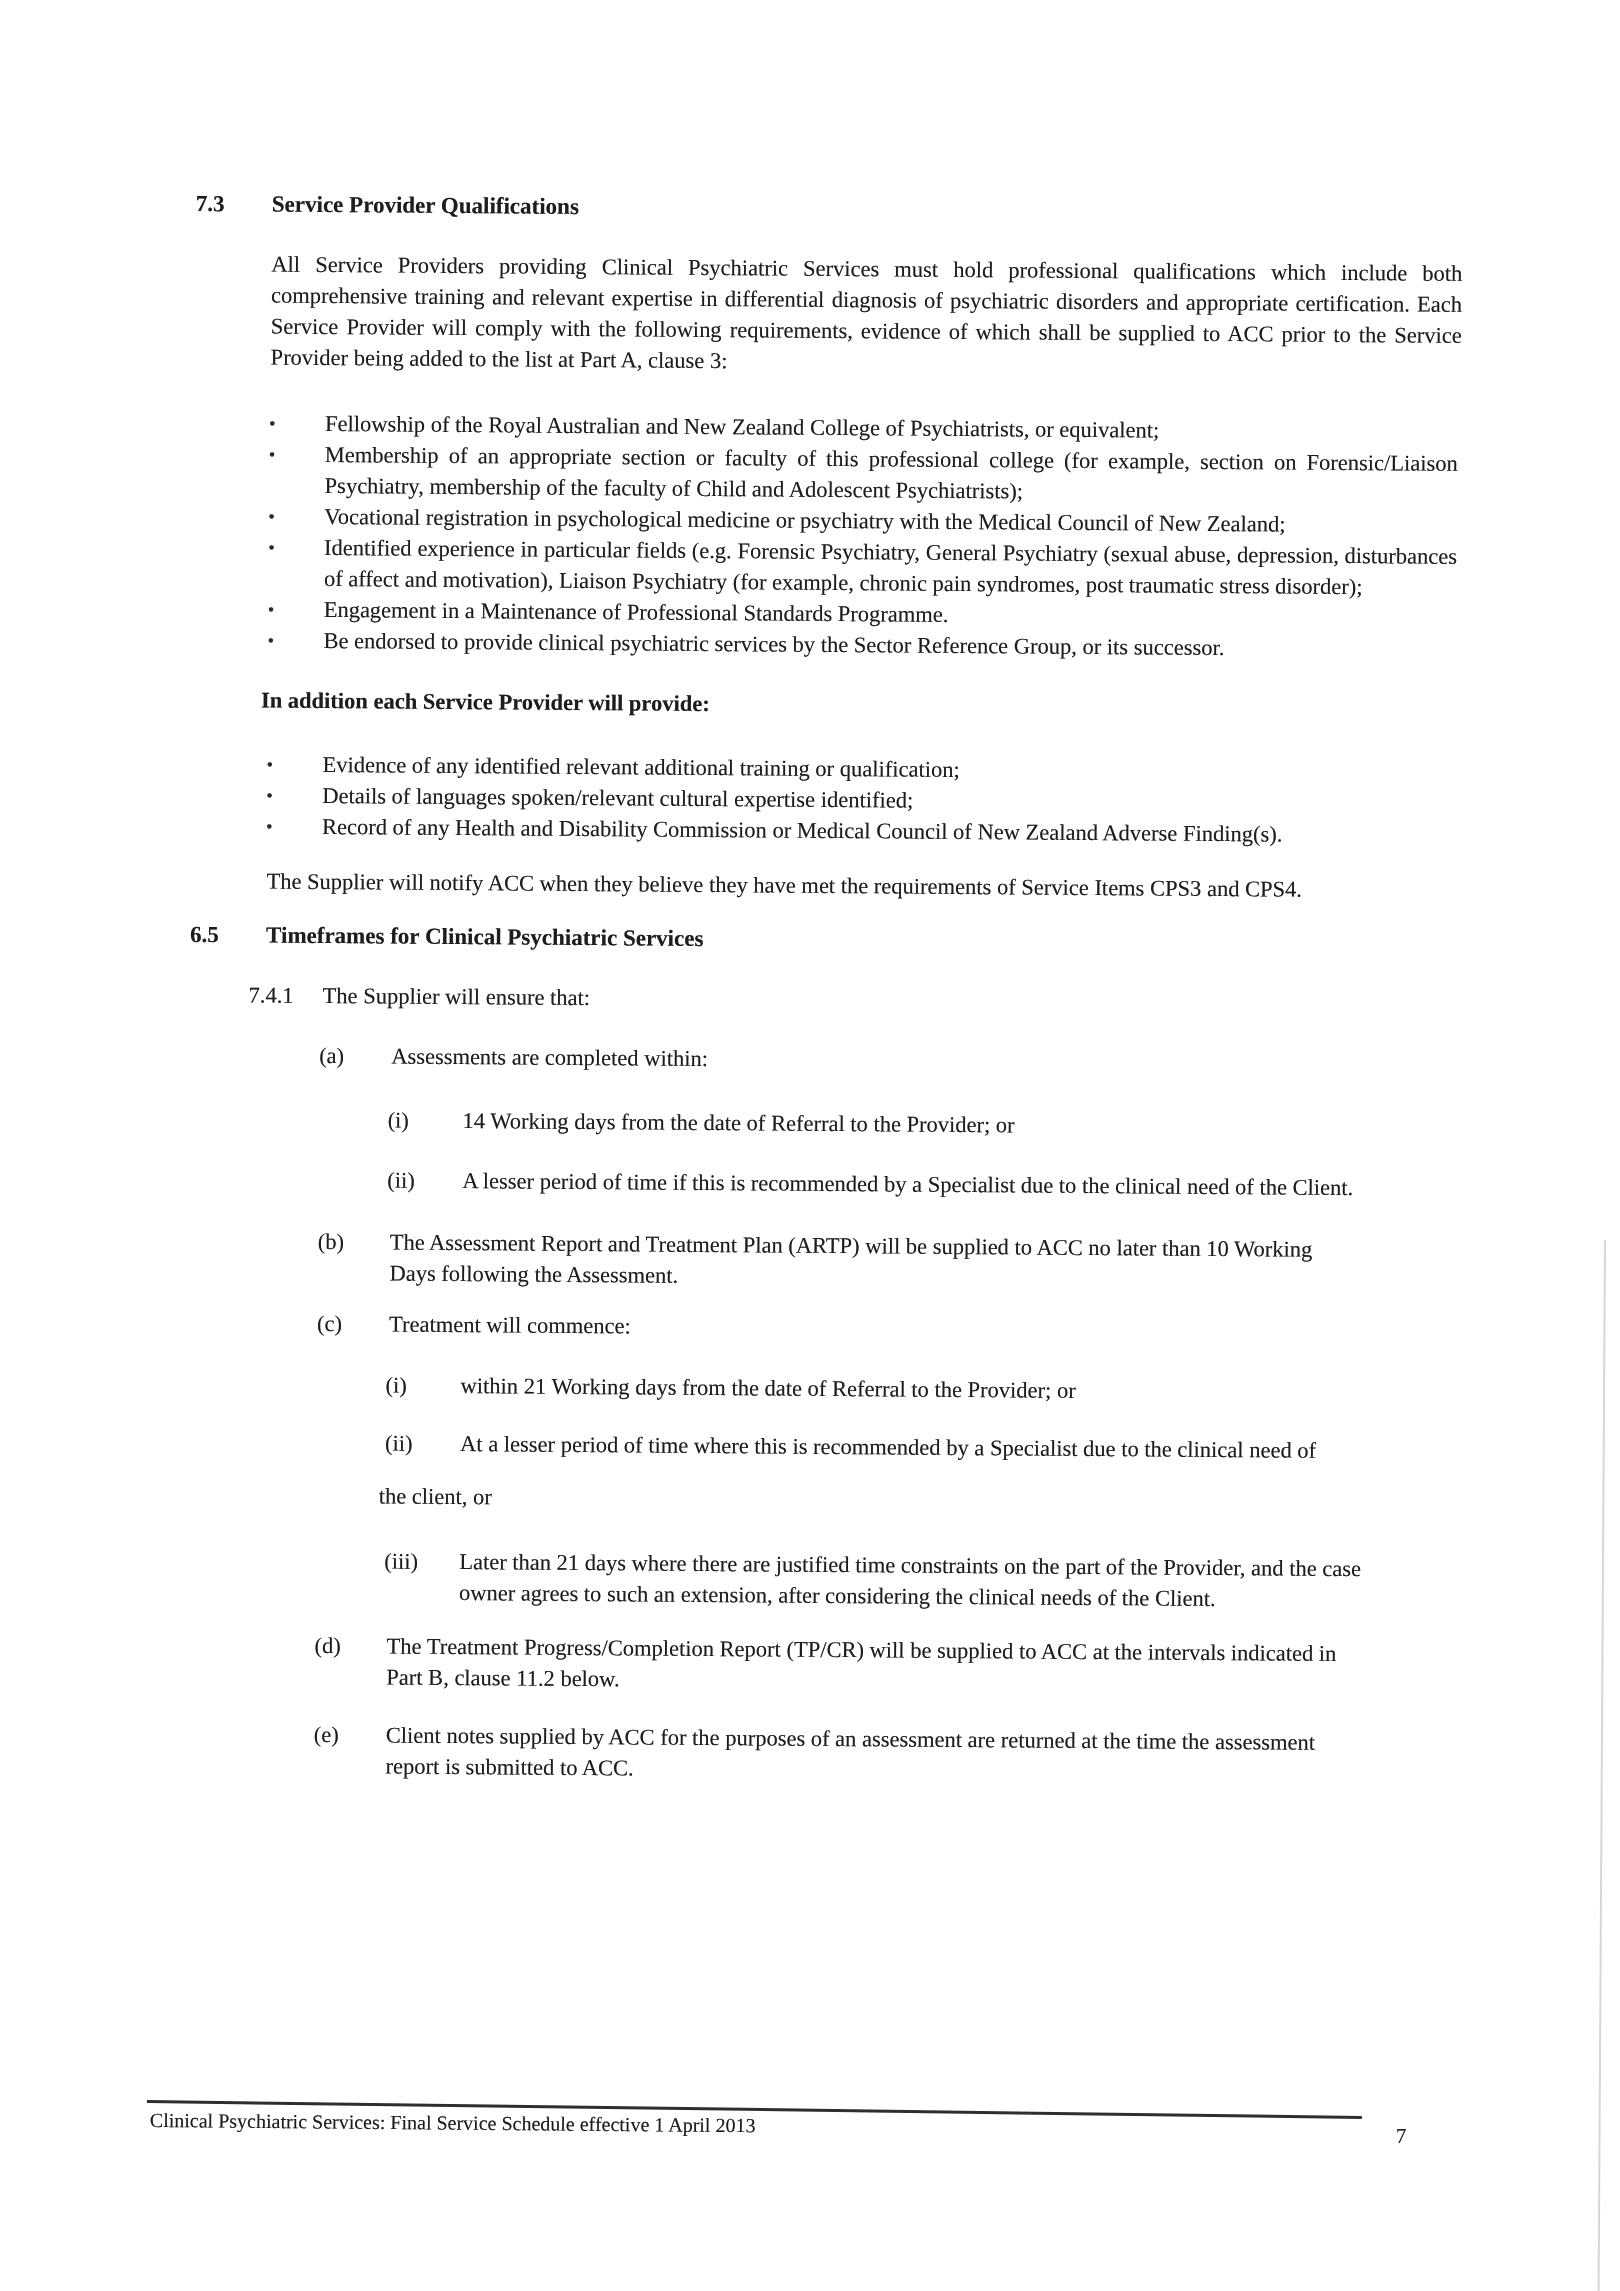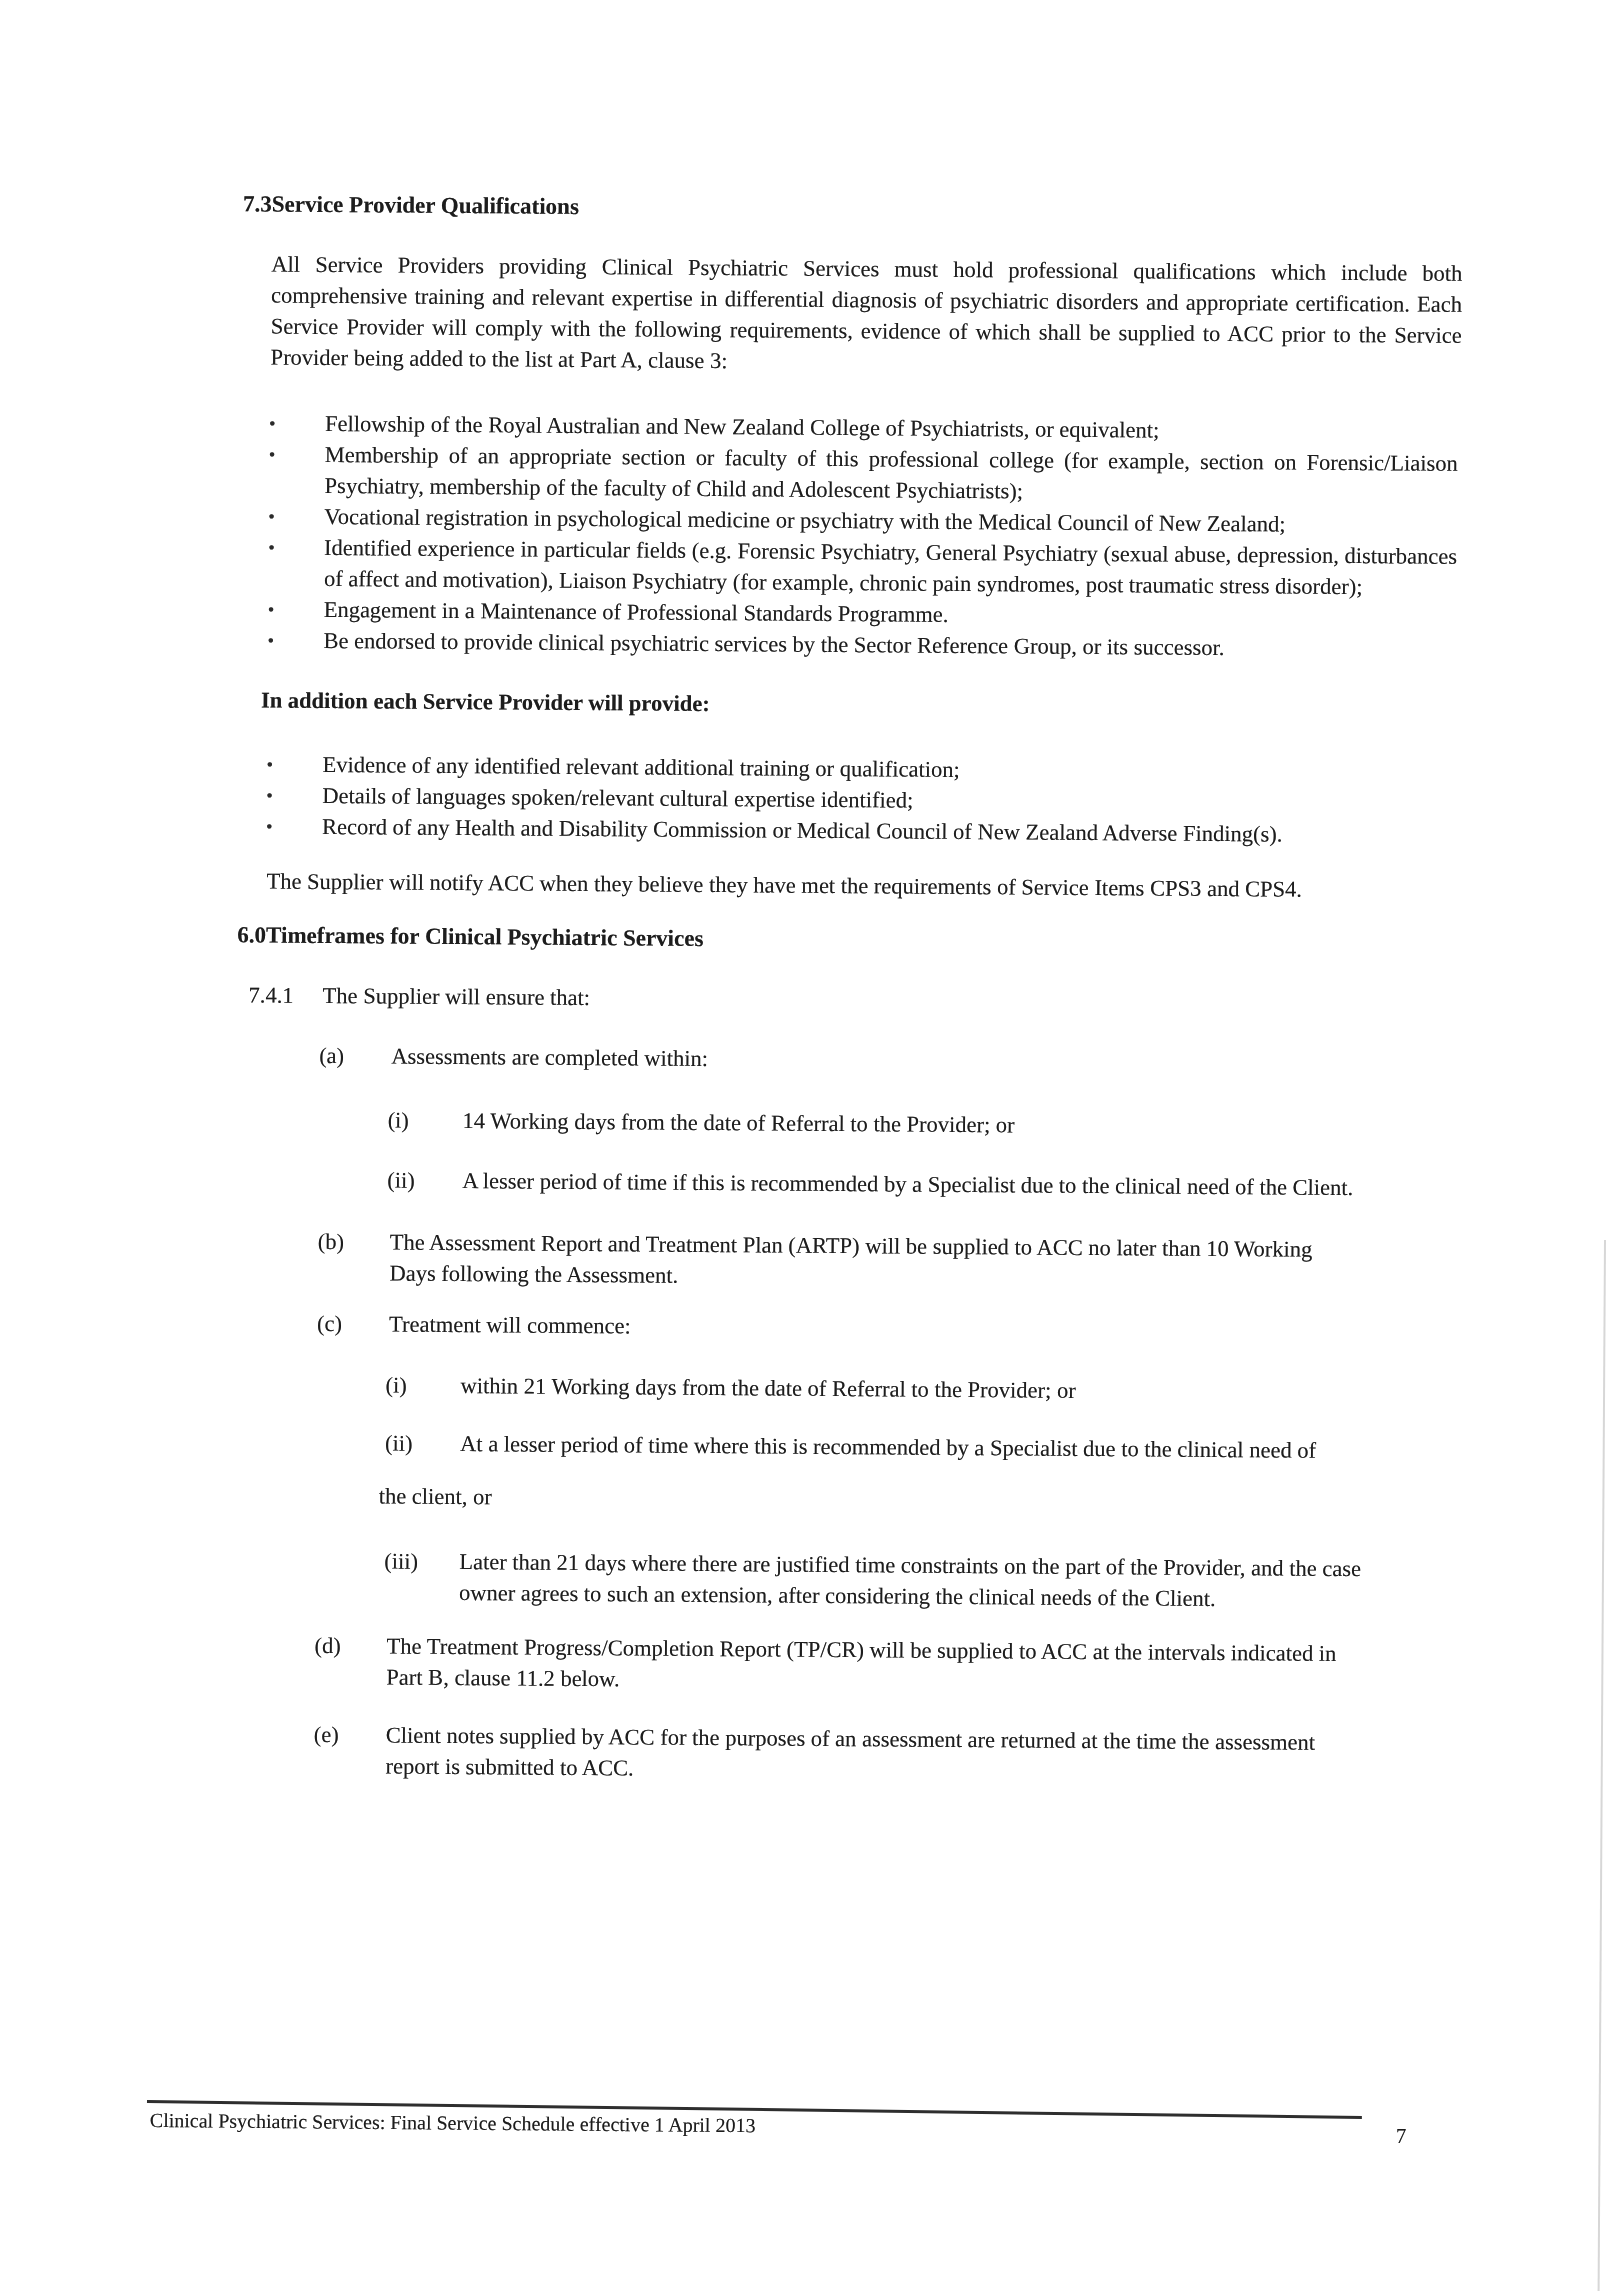--- a/index.html
+++ b/index.html
@@ -17,21 +17,21 @@
     position: absolute;
     left: 196px;
     top: 188px;
     width: 1284px;
     transform: rotate(0.45deg);
     transform-origin: 0 0;
     font-size: 22.5px;
     line-height: 31px;
   }
   .sec-head { display: flex; font-weight: bold; font-size: 23px; }
-  .sec-num { width: 76px; flex: none; text-align: right; }
+  .sec-num { width: 76px; flex: none; }
   .intro {
     margin: 29px 0 0 76px;
     width: 1191px;
     text-align: justify;
   }
   .blist { margin: 35px 0 0 75px; padding: 0; list-style: none; width: 1189px; }
   .blist li { display: flex; margin: 0; }
   .bullet-glyph { width: 56px; flex: none; font-size: 18.6px; color: #2a2a2a; }
   .btext { flex: 1; text-align: justify; }
   .provide-head { margin: 29px 0 0 69px; font-weight: bold; }
@@ -146,21 +146,21 @@
       </li>
       <li>
         <span class="bullet-glyph">•</span>
         <span class="btext">Record of any Health and Disability Commission or Medical Council of New Zealand Adverse Finding(s).</span>
       </li>
     </ul>
 
     <p class="closing">The Supplier will notify ACC when they believe they have met the requirements of Service Items CPS3 and CPS4.</p>
 
     <div class="sec-head sec-head-74">
-      <span class="sec-num">6.0</span>
+      <span class="sec-num">6.5</span>
       <span>Timeframes for Clinical Psychiatric Services</span>
     </div>
 
     <div class="clause">
       <span class="clause-num">7.4.1</span>
       <span>The Supplier will ensure that:</span>
     </div>
 
     <div class="item mt-a">
       <span class="item-label">(a)</span>

